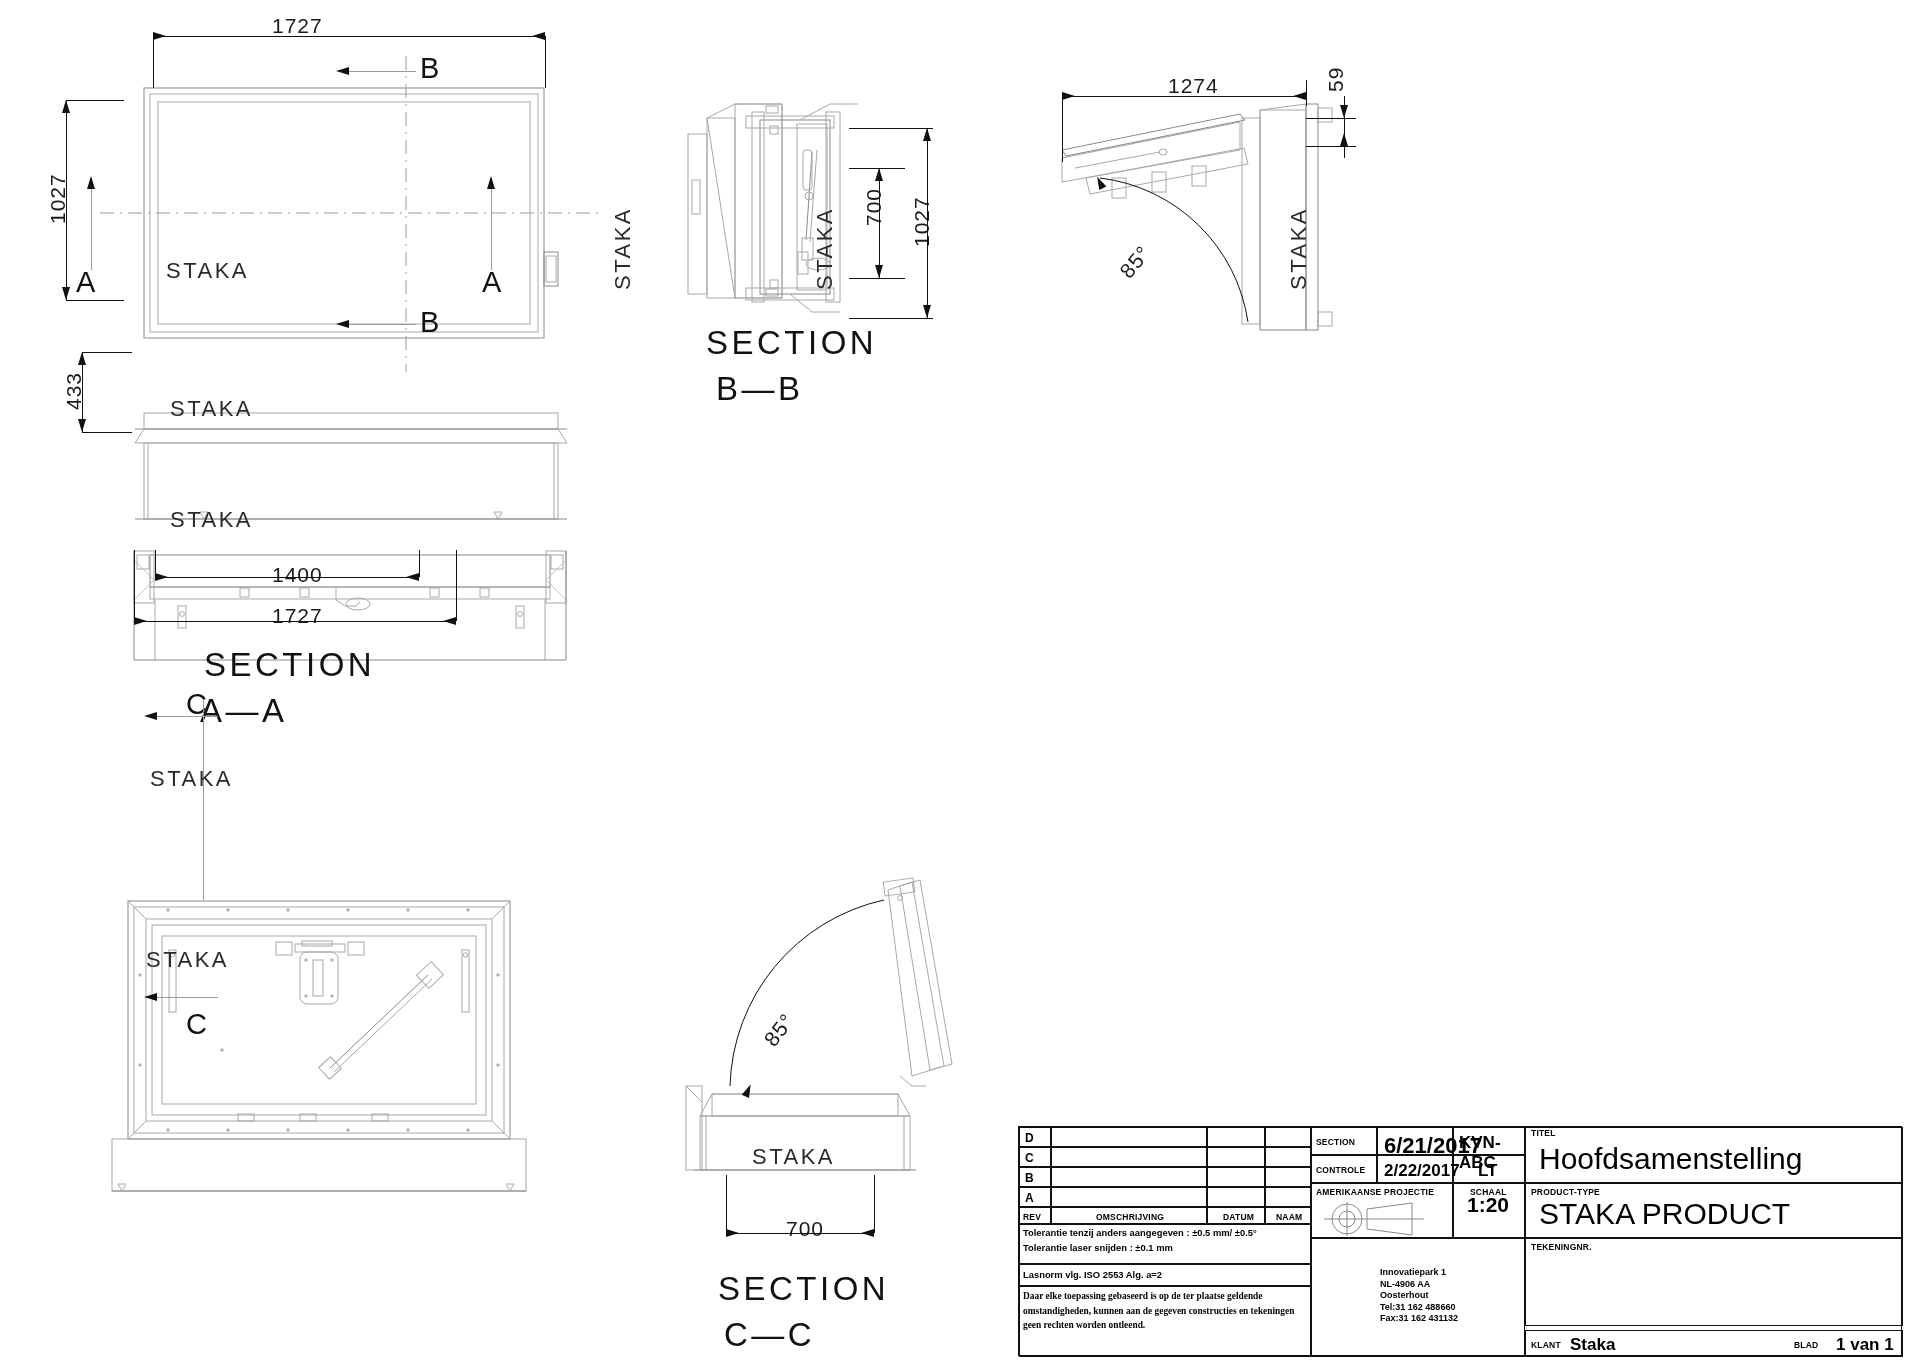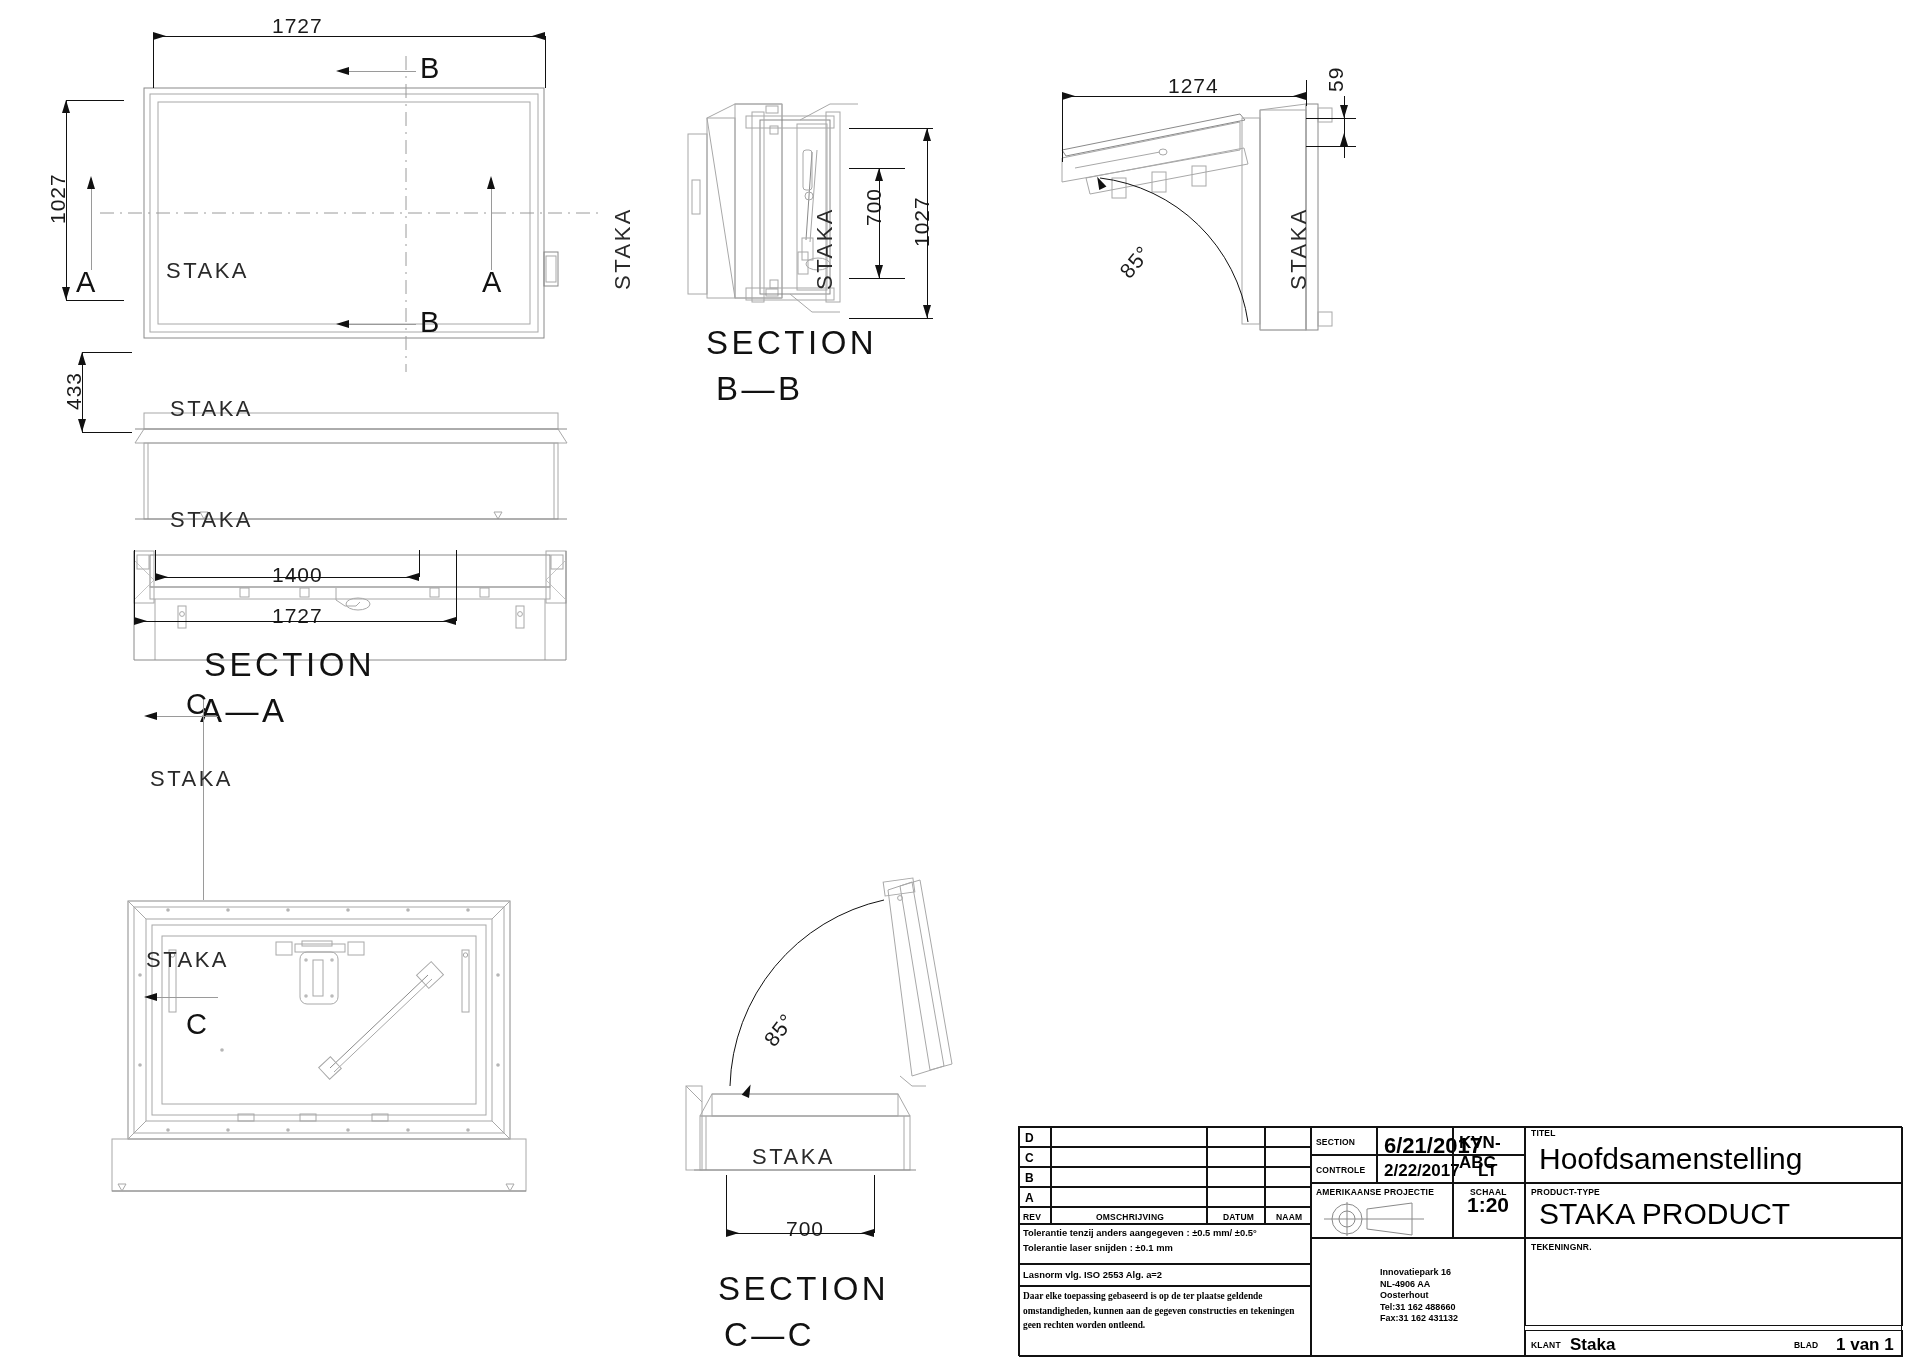--- a/index.html
+++ b/index.html
@@ -470,21 +470,21 @@
       <line x1="35" y1="2" x2="35" y2="36" class="s-med"></line>
     </svg>
   </div>
   <div class="cell bd" style="left:434px;top:56px;width:72px;height:55px;">
     <span class="tb-lbl" style="position:absolute;left:16px;top:3px;">SCHAAL</span>
     <span class="tb-val" style="position:absolute;left:13px;top:9px;font-size:21px;">1:20</span>
   </div>
 
   <div class="cell bd" style="left:292px;top:111px;width:214px;height:119px;">
     <div class="tiny" style="position:absolute;left:68px;top:28px;">
-      <div>Innovatiepark 16</div>
+      <div>Innovatiepark 1</div>
       <div>NL-4906 AA</div>
       <div>Oosterhout</div>
       <div>Tel:31 162 488660</div>
       <div>Fax:31 162 431132</div>
     </div>
   </div>
 
   <div class="cell bd" style="left:506px;top:0;width:378px;height:56px;">
     <span class="tb-lbl" style="position:absolute;left:5px;top:0;">TITEL</span>
     <span class="tb-val" style="position:absolute;left:13px;top:14px;font-size:30px;font-weight:normal;">Hoofdsamenstelling</span>

